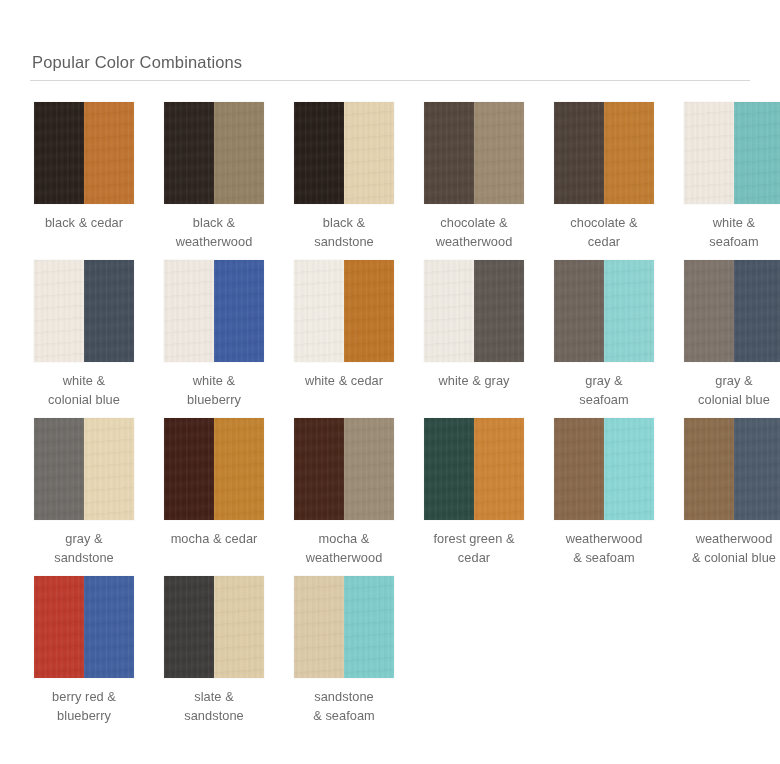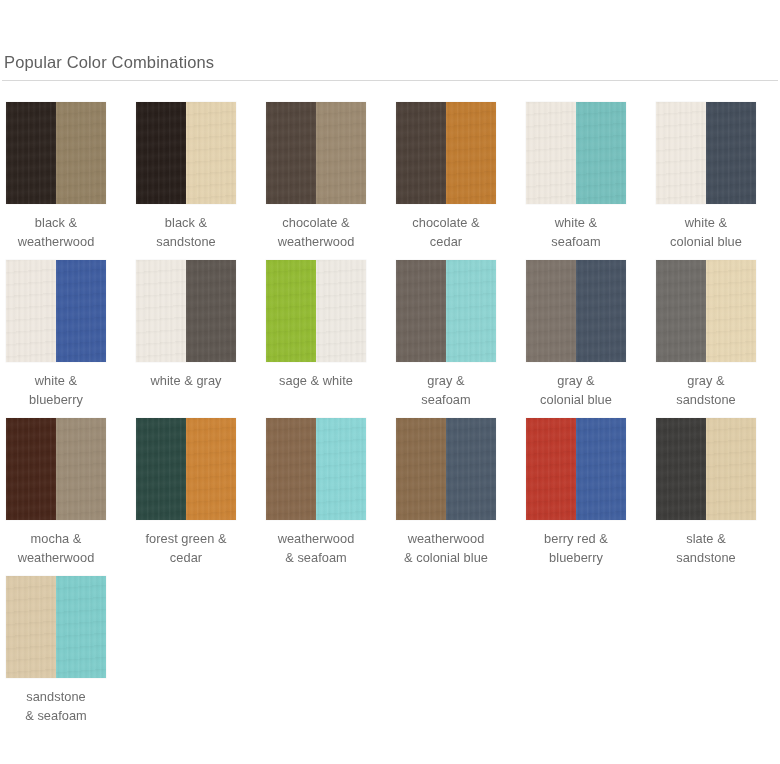--- a/index.html
+++ b/index.html
@@ -14,21 +14,21 @@
     font-family: "Liberation Sans", sans-serif;
     -webkit-font-smoothing: antialiased;
     color: #6a6a6a;
     overflow: hidden;
   }
   .page {
     position: relative;
     width: 780px;
     height: 764px;
     box-sizing: border-box;
-    padding: 0 2px;
+    padding: 0 30px;
     border-radius: 21px;
   }
   .section-header {
     padding-top: 52px;
   }
   .section-title {
     font-size: 16.5px;
     font-weight: 400;
     color: #5f5f5f;
     letter-spacing: 0.15px;
@@ -106,20 +106,27 @@
 <div class="page">
 
   <div class="section-header">
     <h2 class="section-title">Popular Color Combinations</h2>
     <div class="title-rule"></div>
   </div>
 
   <div class="swatch-grid" id="swatch-grid">
       <div class="swatch-cell">
         <div class="swatch-chip">
+          <div class="swatch-half" style="background: rgb(42, 33, 28);"></div>
+          <div class="swatch-half" style="background: rgb(191, 115, 48);"></div>
+        </div>
+        <div class="swatch-label">black &amp; cedar</div>
+      </div>
+      <div class="swatch-cell">
+        <div class="swatch-chip">
           <div class="swatch-half" style="background: rgb(45, 36, 31);"></div>
           <div class="swatch-half" style="background: rgb(147, 129, 99);"></div>
         </div>
         <div class="swatch-label">black &amp;
 weatherwood</div>
       </div>
       <div class="swatch-cell">
         <div class="swatch-chip">
           <div class="swatch-half" style="background: rgb(40, 31, 27);"></div>
           <div class="swatch-half" style="background: rgb(228, 211, 176);"></div>
@@ -162,34 +169,34 @@
       <div class="swatch-cell">
         <div class="swatch-chip">
           <div class="swatch-half" style="background: rgb(239, 233, 225);"></div>
           <div class="swatch-half" style="background: rgb(63, 93, 160);"></div>
         </div>
         <div class="swatch-label">white &amp;
 blueberry</div>
       </div>
       <div class="swatch-cell">
         <div class="swatch-chip">
+          <div class="swatch-half" style="background: rgb(241, 236, 228);"></div>
+          <div class="swatch-half" style="background: rgb(189, 117, 40);"></div>
+        </div>
+        <div class="swatch-label">white &amp; cedar</div>
+      </div>
+      <div class="swatch-cell">
+        <div class="swatch-chip">
           <div class="swatch-half" style="background: rgb(239, 234, 226);"></div>
           <div class="swatch-half" style="background: rgb(94, 87, 81);"></div>
         </div>
         <div class="swatch-label">white &amp; gray</div>
       </div>
       <div class="swatch-cell">
         <div class="swatch-chip">
-          <div class="swatch-half" style="background: rgb(147, 187, 51);"></div>
-          <div class="swatch-half" style="background: rgb(238, 234, 227);"></div>
-        </div>
-        <div class="swatch-label">sage &amp; white</div>
-      </div>
-      <div class="swatch-cell">
-        <div class="swatch-chip">
           <div class="swatch-half" style="background: rgb(110, 100, 92);"></div>
           <div class="swatch-half" style="background: rgb(142, 212, 210);"></div>
         </div>
         <div class="swatch-label">gray &amp;
 seafoam</div>
       </div>
       <div class="swatch-cell">
         <div class="swatch-chip">
           <div class="swatch-half" style="background: rgb(125, 115, 106);"></div>
           <div class="swatch-half" style="background: rgb(72, 84, 100);"></div>
@@ -200,20 +207,27 @@
       <div class="swatch-cell">
         <div class="swatch-chip">
           <div class="swatch-half" style="background: rgb(111, 108, 104);"></div>
           <div class="swatch-half" style="background: rgb(231, 215, 180);"></div>
         </div>
         <div class="swatch-label">gray &amp;
 sandstone</div>
       </div>
       <div class="swatch-cell">
         <div class="swatch-chip">
+          <div class="swatch-half" style="background: rgb(66, 32, 23);"></div>
+          <div class="swatch-half" style="background: rgb(193, 130, 47);"></div>
+        </div>
+        <div class="swatch-label">mocha &amp; cedar</div>
+      </div>
+      <div class="swatch-cell">
+        <div class="swatch-chip">
           <div class="swatch-half" style="background: rgb(72, 38, 26);"></div>
           <div class="swatch-half" style="background: rgb(156, 140, 118);"></div>
         </div>
         <div class="swatch-label">mocha &amp;
 weatherwood</div>
       </div>
       <div class="swatch-cell">
         <div class="swatch-chip">
           <div class="swatch-half" style="background: rgb(44, 74, 67);"></div>
           <div class="swatch-half" style="background: rgb(204, 132, 54);"></div>

